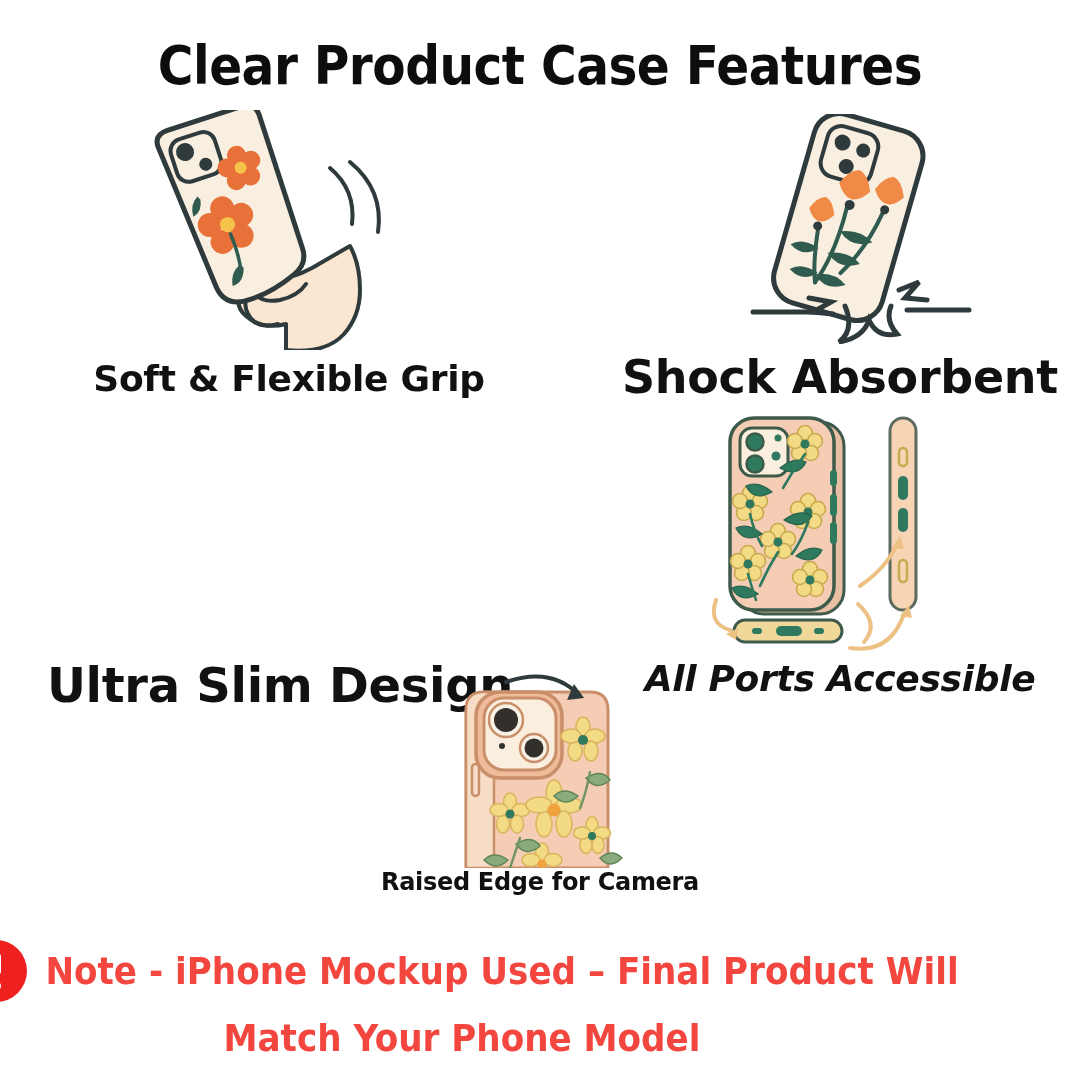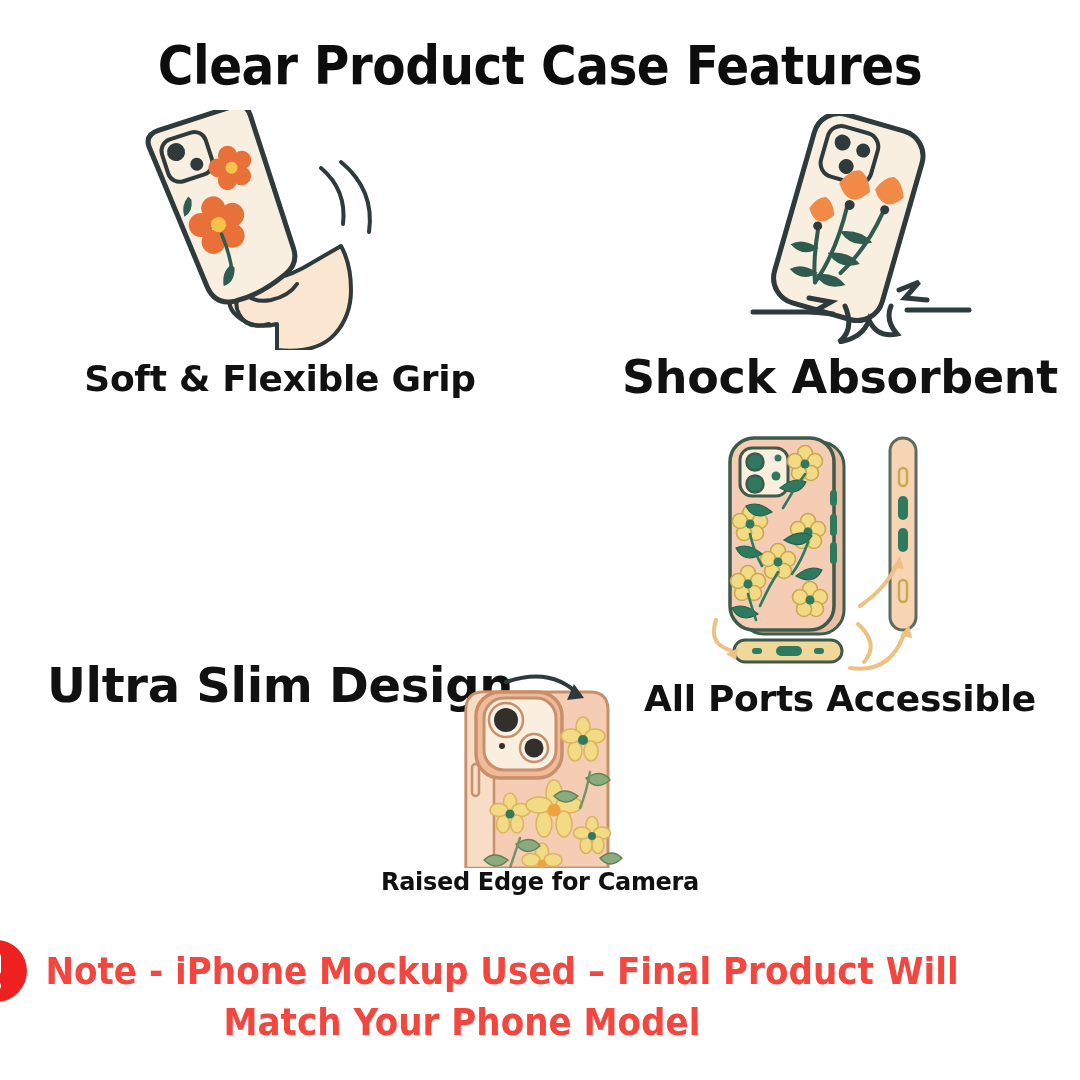--- a/index.html
+++ b/index.html
@@ -52,36 +52,36 @@
     color: #111111;
     white-space: nowrap;
   }
   .art {
     position: absolute;
     left: 0;
     top: 0;
   }
 
   
-  #cell-grip       { left: 40px;  top: 110px;  width: 480px; height: 300px; }
+  #cell-grip       { left: 49px;  top: 110px;  width: 480px; height: 300px; }
   #cell-grip .art  { left: 95px;  top: 0; }
   #cell-grip .cell-caption { top: 248px; font-size: 36px; }
 
   
   #cell-shock      { left: 600px; top: 110px;  width: 480px; height: 300px; }
   #cell-shock .art { left: 95px;  top: 4px; }
   #cell-shock .cell-caption { top: 240px; font-size: 46px; }
 
   
   #cell-slim       { left: 40px;  top: 420px;  width: 480px; height: 290px; }
   #cell-slim .art  { left: 120px; top: 0; }
   #cell-slim .cell-caption { top: 237px; font-size: 48px; }
 
   
-  #cell-ports      { left: 600px; top: 428px;  width: 480px; height: 300px; }
+  #cell-ports      { left: 600px; top: 408px;  width: 480px; height: 300px; font-style: italic; }
   #cell-ports .art { left: 110px; top: 0; }
   #cell-ports .cell-caption { top: 250px; font-size: 36px; }
 
   
   #cell-camera     { left: 300px; top: 668px;  width: 480px; height: 260px; }
   #cell-camera .art{ left: 150px; top: 0; }
   #cell-camera .cell-caption { top: 200px; font-size: 24px; }
 
   
   .note {
@@ -131,21 +131,21 @@
   .note-text {
     font-family: "DejaVu Sans Condensed", "Liberation Sans Narrow", "Liberation Sans", sans-serif;
     font-weight: 700;
     font-size: 38px;
     color: #f2463f;
     letter-spacing: 0px;
     line-height: 1.28;
     white-space: nowrap;
   }
   .note-line2 {
-    margin-top: 0;
+    margin-top: 16px;
     font-family: "DejaVu Sans Condensed", "Liberation Sans Narrow", "Liberation Sans", sans-serif;
     font-weight: 700;
     font-size: 38px;
     color: #f2463f;
     white-space: nowrap;
   }
 
   .slim-label {
     font-family: "DejaVu Sans", "Liberation Sans", sans-serif;
     font-size: 30px;

